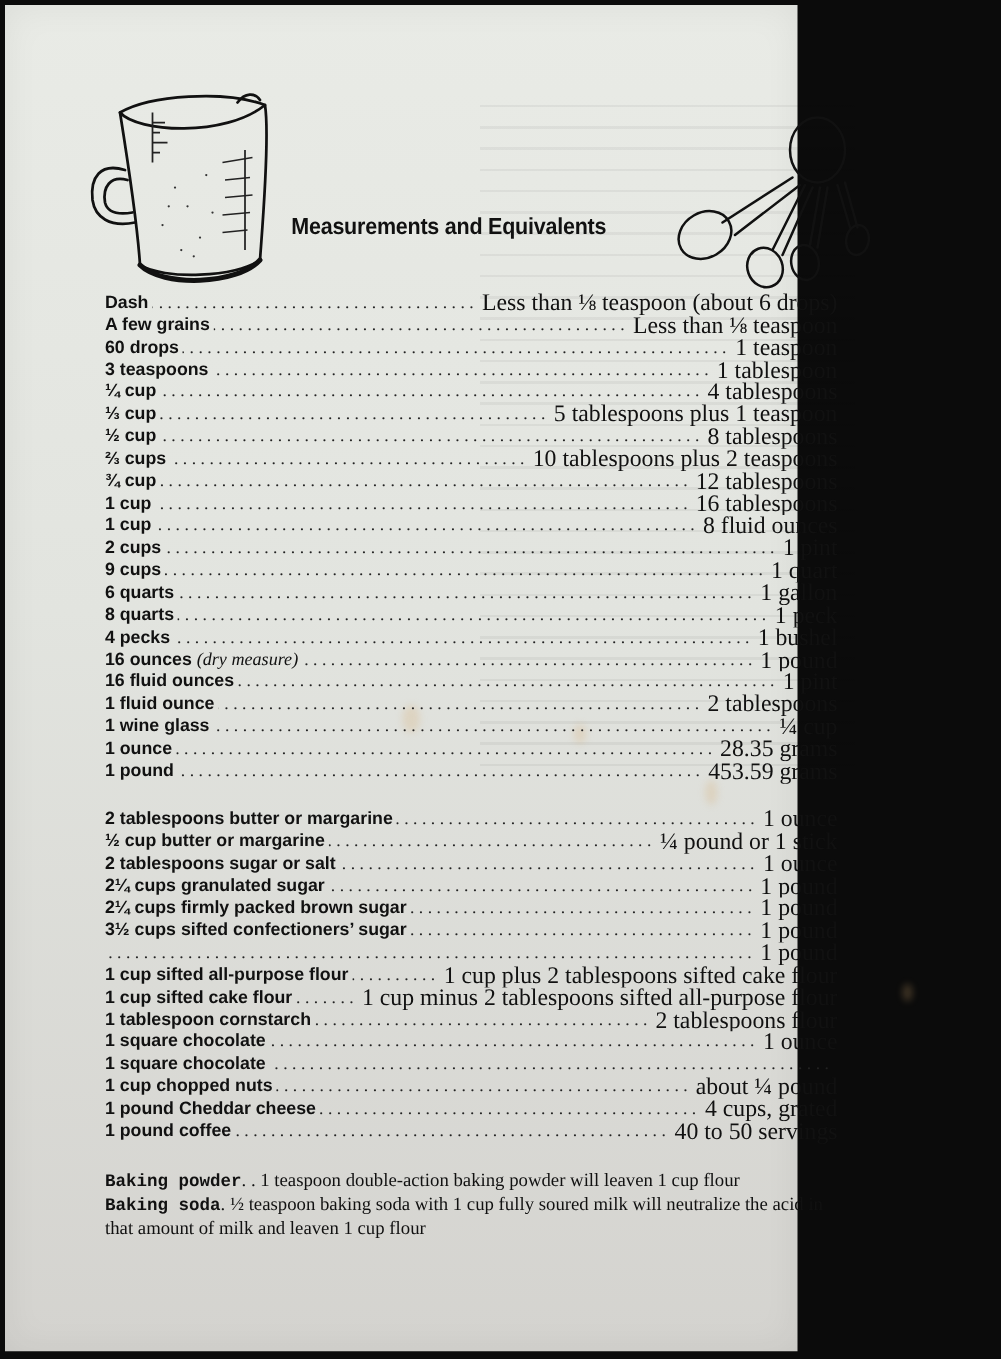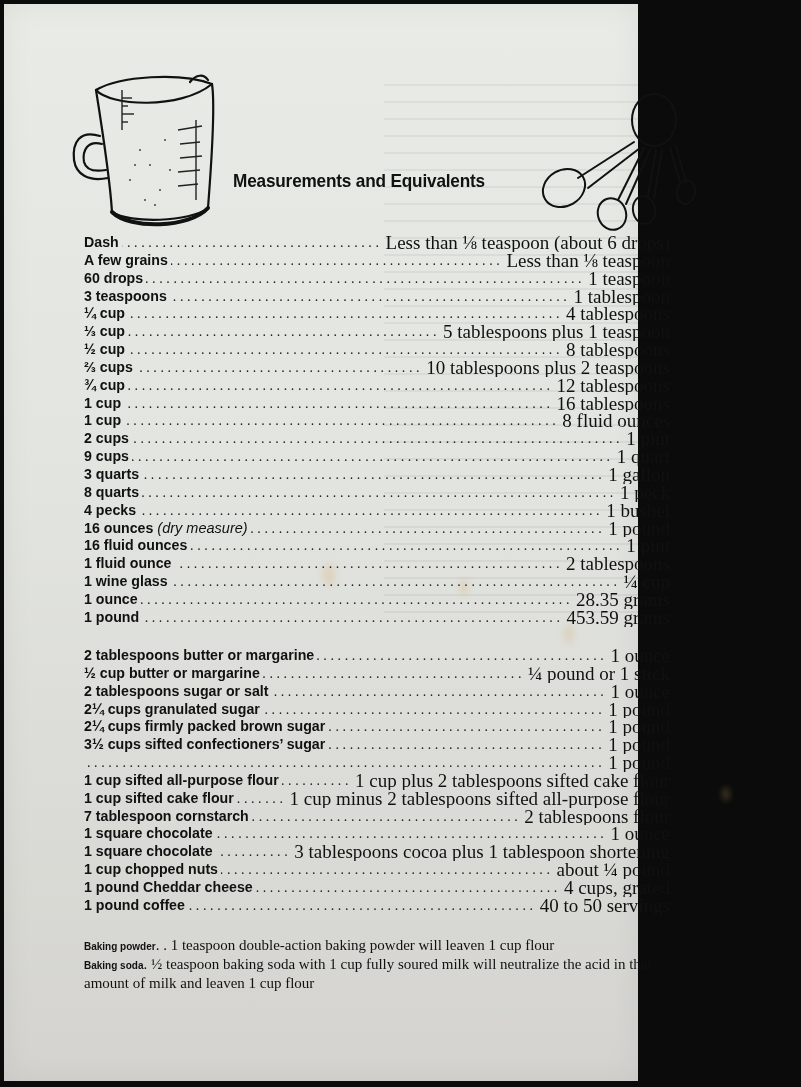--- a/index.html
+++ b/index.html
@@ -25,34 +25,34 @@
     .spoons { left: 530px; top: 88px; width: 180px; height: 140px; }
     .table { position: absolute; left: 80px; width: 586px; }
     .row {
       display: flex; align-items: flex-end; height: 17.85px; line-height: 17.85px;
       white-space: nowrap; overflow: hidden;
     }
     .lab {
       font-family: "Liberation Sans", sans-serif; font-weight: bold; font-size: 14.2px;
       color: #111; flex: 0 0 auto;
     }
-    .lab .it { font-family: Liberation Sans, sans-serif; font-style: italic; font-weight: normal; font-size: 14.5px; }
+    .lab .it { font-family: Liberation Serif, serif; font-style: italic; font-weight: normal; font-size: 14.5px; }
     .dots {
       flex: 1 1 auto; overflow: hidden; margin: 0 3px;
       font-family: "Liberation Serif", serif; font-size: 14px; color: #222;
       letter-spacing: 3.6px; white-space: nowrap; text-align: right; direction: rtl;
     }
     .val {
       font-family: "Liberation Serif", serif; font-size: 19px; color: #111; flex: 0 0 auto;
     }
     .notes {
       position: absolute; left: 80px; top: 933px; width: 588px;
       font-family: "Liberation Serif", serif; font-size: 15px; line-height: 17.8px; color: #111;
     }
-    .notes b { font-family: Liberation Sans, sans-serif; font-size: 10px; }
+    .notes b { font-family: Liberation Mono, monospace; font-size: 14px; }
     .stain { position: absolute; border-radius: 50%; background: rgba(214,170,110,0.25); filter: blur(3px); }
   </style>
 </head>
 <body>
 
 <div class="page">
   <div class="ghost"></div>
   <div class="stain" style="left:318px;top:560px;width:14px;height:22px;"></div>
   <div class="stain" style="left:455px;top:575px;width:10px;height:16px;"></div>
   <div class="stain" style="left:560px;top:620px;width:10px;height:20px;"></div>
@@ -173,21 +173,21 @@
         <span class="lab">2 cups</span>
         <span class="dots">..............................................................................................</span>
         <span class="val">1 pint</span>
       </div>
     <div class="row">
         <span class="lab">9 cups</span>
         <span class="dots">..............................................................................................</span>
         <span class="val">1 quart</span>
       </div>
     <div class="row">
-        <span class="lab">3 quarts</span>
+        <span class="lab">6 quarts</span>
         <span class="dots">..............................................................................................</span>
         <span class="val">1 gallon</span>
       </div>
     <div class="row">
         <span class="lab">8 quarts</span>
         <span class="dots">..............................................................................................</span>
         <span class="val">1 peck</span>
       </div>
     <div class="row">
         <span class="lab">4 pecks</span>
@@ -265,33 +265,32 @@
         <span class="lab">1 cup sifted all-purpose flour</span>
         <span class="dots">..............................................................................................</span>
         <span class="val">1 cup plus 2 tablespoons sifted cake flour</span>
       </div>
     <div class="row">
         <span class="lab">1 cup sifted cake flour</span>
         <span class="dots">..............................................................................................</span>
         <span class="val">1 cup minus 2 tablespoons sifted all-purpose flour</span>
       </div>
     <div class="row">
-        <span class="lab">7 tablespoon cornstarch</span>
+        <span class="lab">1 tablespoon cornstarch</span>
         <span class="dots">..............................................................................................</span>
         <span class="val">2 tablespoons flour</span>
       </div>
     <div class="row">
         <span class="lab">1 square chocolate</span>
         <span class="dots">..............................................................................................</span>
         <span class="val">1 ounce</span>
       </div>
     <div class="row">
         <span class="lab">1 square chocolate</span>
         <span class="dots">..............................................................................................</span>
-        <span class="val">3 tablespoons cocoa plus 1 tablespoon shortening</span>
       </div>
     <div class="row">
         <span class="lab">1 cup chopped nuts</span>
         <span class="dots">..............................................................................................</span>
         <span class="val">about ¼ pound</span>
       </div>
     <div class="row">
         <span class="lab">1 pound Cheddar cheese</span>
         <span class="dots">..............................................................................................</span>
         <span class="val">4 cups, grated</span>

